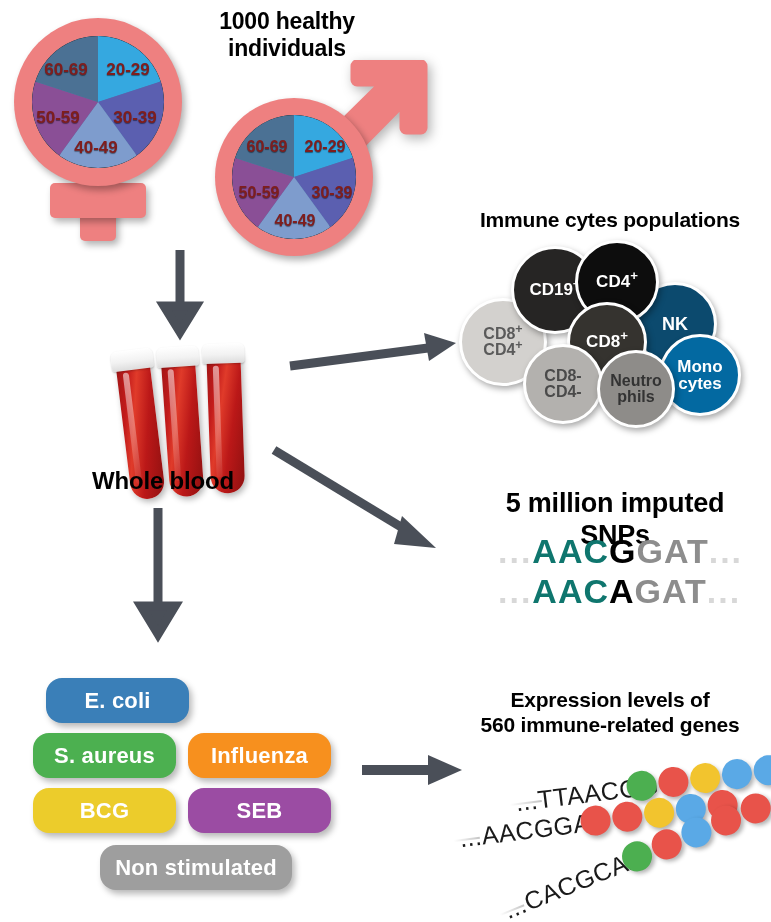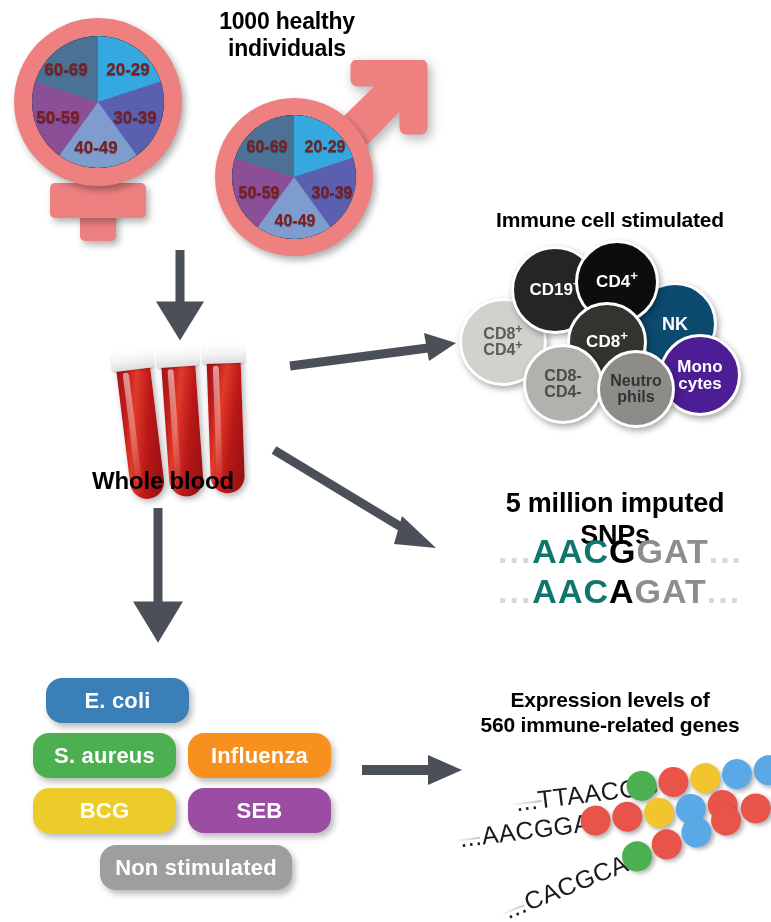--- a/index.html
+++ b/index.html
@@ -240,40 +240,40 @@
 
   <svg class="arrow-svg" style="left:272px;top:448px;" width="190" height="110">
     <path d="M 2 2 L 134 82" stroke="#4a4f58" stroke-width="9" fill="none"></path>
     <path d="M 164 100 L 130 68 L 122 96 Z" fill="#4a4f58"></path>
   </svg>
 
   <svg class="arrow-svg" style="left:138px;top:508px;" width="40" height="130">
     <path d="M 20 0 L 20 100 M 20 126 L 3 98 L 37 98 Z" stroke="#4a4f58" stroke-width="9" fill="#4a4f58"></path>
   </svg>
 
-  <div class="abs heading" style="left:455px;top:208px;width:310px;font-size:21px;">Immune cell stimulated</div>
+  <div class="abs heading" style="left:455px;top:208px;width:310px;font-size:21px;">Immune cytes populations</div>
 
   <div class="abs" style="left:455px;top:240px;width:310px;height:180px;">
 
     <div class="cell" style="left:4px;top:58px;width:88px;height:88px;background:#d3d1ce;color:#5a5a5a;font-size:16px;">
       <span>CD8<sup>+</sup><br>CD4<sup>+</sup></span>
     </div>
     <div class="cell" style="left:178px;top:42px;width:84px;height:84px;background:#0c4a6e;color:#ffffff;font-size:18px;">
       <span>NK</span>
     </div>
     <div class="cell" style="left:56px;top:6px;width:88px;height:88px;background:#262524;color:#ffffff;font-size:17px;">
       <span>CD19<sup>+</sup></span>
     </div>
     <div class="cell" style="left:120px;top:0px;width:84px;height:84px;background:#0d0d0d;color:#ffffff;font-size:17px;">
       <span>CD4<sup>+</sup></span>
     </div>
     <div class="cell" style="left:112px;top:62px;width:80px;height:80px;background:#35332f;color:#ffffff;font-size:17px;">
       <span>CD8<sup>+</sup></span>
     </div>
-    <div class="cell" style="left:204px;top:94px;width:82px;height:82px;background:#4c1d95;color:#ffffff;font-size:17px;">
+    <div class="cell" style="left:204px;top:94px;width:82px;height:82px;background:#0369a1;color:#ffffff;font-size:17px;">
       <span>Mono<br>cytes</span>
     </div>
     <div class="cell" style="left:68px;top:104px;width:80px;height:80px;background:#b3b1ae;color:#4a4a4a;font-size:16px;">
       <span>CD8-<br>CD4-</span>
     </div>
     <div class="cell" style="left:142px;top:110px;width:78px;height:78px;background:#8e8c89;color:#333333;font-size:16px;">
       <span>Neutro<br>phils</span>
     </div>
   </div>
 

